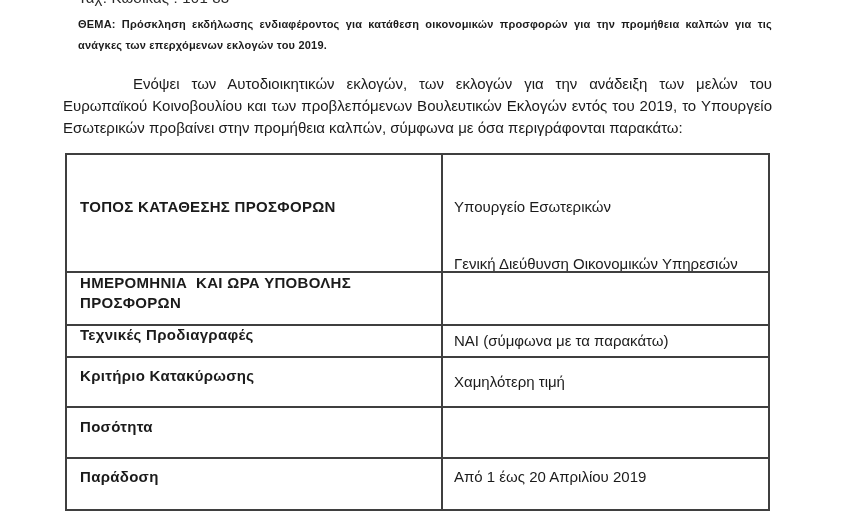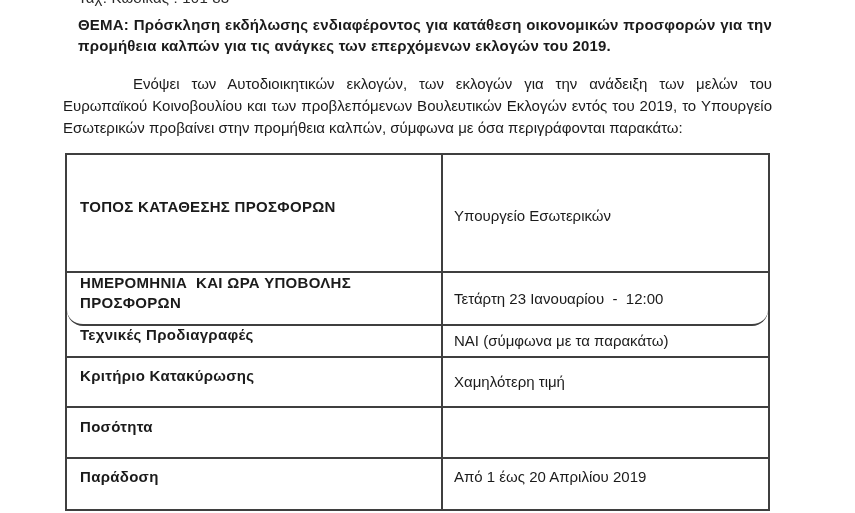--- a/index.html
+++ b/index.html
@@ -14,21 +14,21 @@
   .topline {
     margin:-11px 0 0 78px;
     font-size:15px; line-height:18px;
     letter-spacing:.2px;
     color:#2a2a2a;
     white-space:pre-wrap;
   }
   .subject {
     margin:7px 83px 0 78px;
     font-weight:bold;
-    font-size:15px; line-height:21px;
+    font-size:11px; line-height:21px;
     text-align:justify;
     letter-spacing:.2px;
   }
   .paragraph {
     margin:17px 83px 0 63px;
     font-size:15px; line-height:22px;
     text-align:justify;
     text-indent:70px;
   }
   .offers-table {
@@ -37,21 +37,21 @@
     border:2px solid #3f3f3f;
     box-sizing:border-box;
   }
   .t-row {
     display:grid;
     grid-template-columns:376px 1fr;
     border-bottom:2px solid #3f3f3f;
     box-sizing:border-box;
   }
   .r1 { height:118px; }
-  .r2 { height:53px;border-radius:16px; }
+  .r2 { height:53px; }
   .r3 { height:32px; }
   .r4 { height:50px; }
   .r5 { height:51px; }
   .r6 { height:50px; border-bottom:none; }
   .cell { box-sizing:border-box; overflow:hidden; }
   .lbl {
     border-right:2px solid #3f3f3f;
     display:flex; align-items:center;
     padding:0 10px 12px 13px;
     font-weight:bold;
@@ -60,21 +60,21 @@
     white-space:pre-wrap;
   }
   .val {
     display:flex; align-items:center;
     padding:0 8px 0 11px;
     font-size:15px; line-height:20px;
     white-space:pre-wrap;
   }
   .val.multiline {
     display:block;
-    padding-top:13px;
+    padding-top:4px;
     line-height:19px;
   }
   .vline { white-space:pre-wrap; }
   .r5 .val-inner { max-width:250px; display:inline-block; line-height:20px; }
   .r6 .cell { align-items:flex-start; padding-top:8px; }
 </style>
 </head>
 <body>
 
 <div class="page">
@@ -86,33 +86,31 @@
   <div class="paragraph">Ενόψει των Αυτοδιοικητικών εκλογών, των εκλογών για την ανάδειξη των μελών του Ευρωπαϊκού Κοινοβουλίου και των προβλεπόμενων Βουλευτικών Εκλογών εντός του 2019, το Υπουργείο Εσωτερικών προβαίνει στην προμήθεια καλπών, σύμφωνα με όσα περιγράφονται παρακάτω:</div>
 
   <div class="offers-table">
 
     <div class="t-row r1">
       <div class="cell lbl">
         <span>ΤΟΠΟΣ ΚΑΤΑΘΕΣΗΣ ΠΡΟΣΦΟΡΩΝ</span>
       </div>
       <div class="cell val multiline">
         <div class="vline">Υπουργείο Εσωτερικών</div>
+        <div class="vline">Γενική Διεύθυνση Οικονομικών Υπηρεσιών</div>
         
         
         
         
       </div>
     </div>
 
     <div class="t-row r2">
       <div class="cell lbl">
         <span>ΗΜΕΡΟΜΗΝΙΑ  ΚΑΙ ΩΡΑ ΥΠΟΒΟΛΗΣ ΠΡΟΣΦΟΡΩΝ</span>
-      </div>
-      <div class="cell val">
-        <span>Τετάρτη 23 Ιανουαρίου  -  12:00</span>
       </div>
     </div>
 
     <div class="t-row r3">
       <div class="cell lbl">
         <span>Τεχνικές Προδιαγραφές</span>
       </div>
       <div class="cell val">
         <span>ΝΑΙ (σύμφωνα με τα παρακάτω)</span>
       </div>

